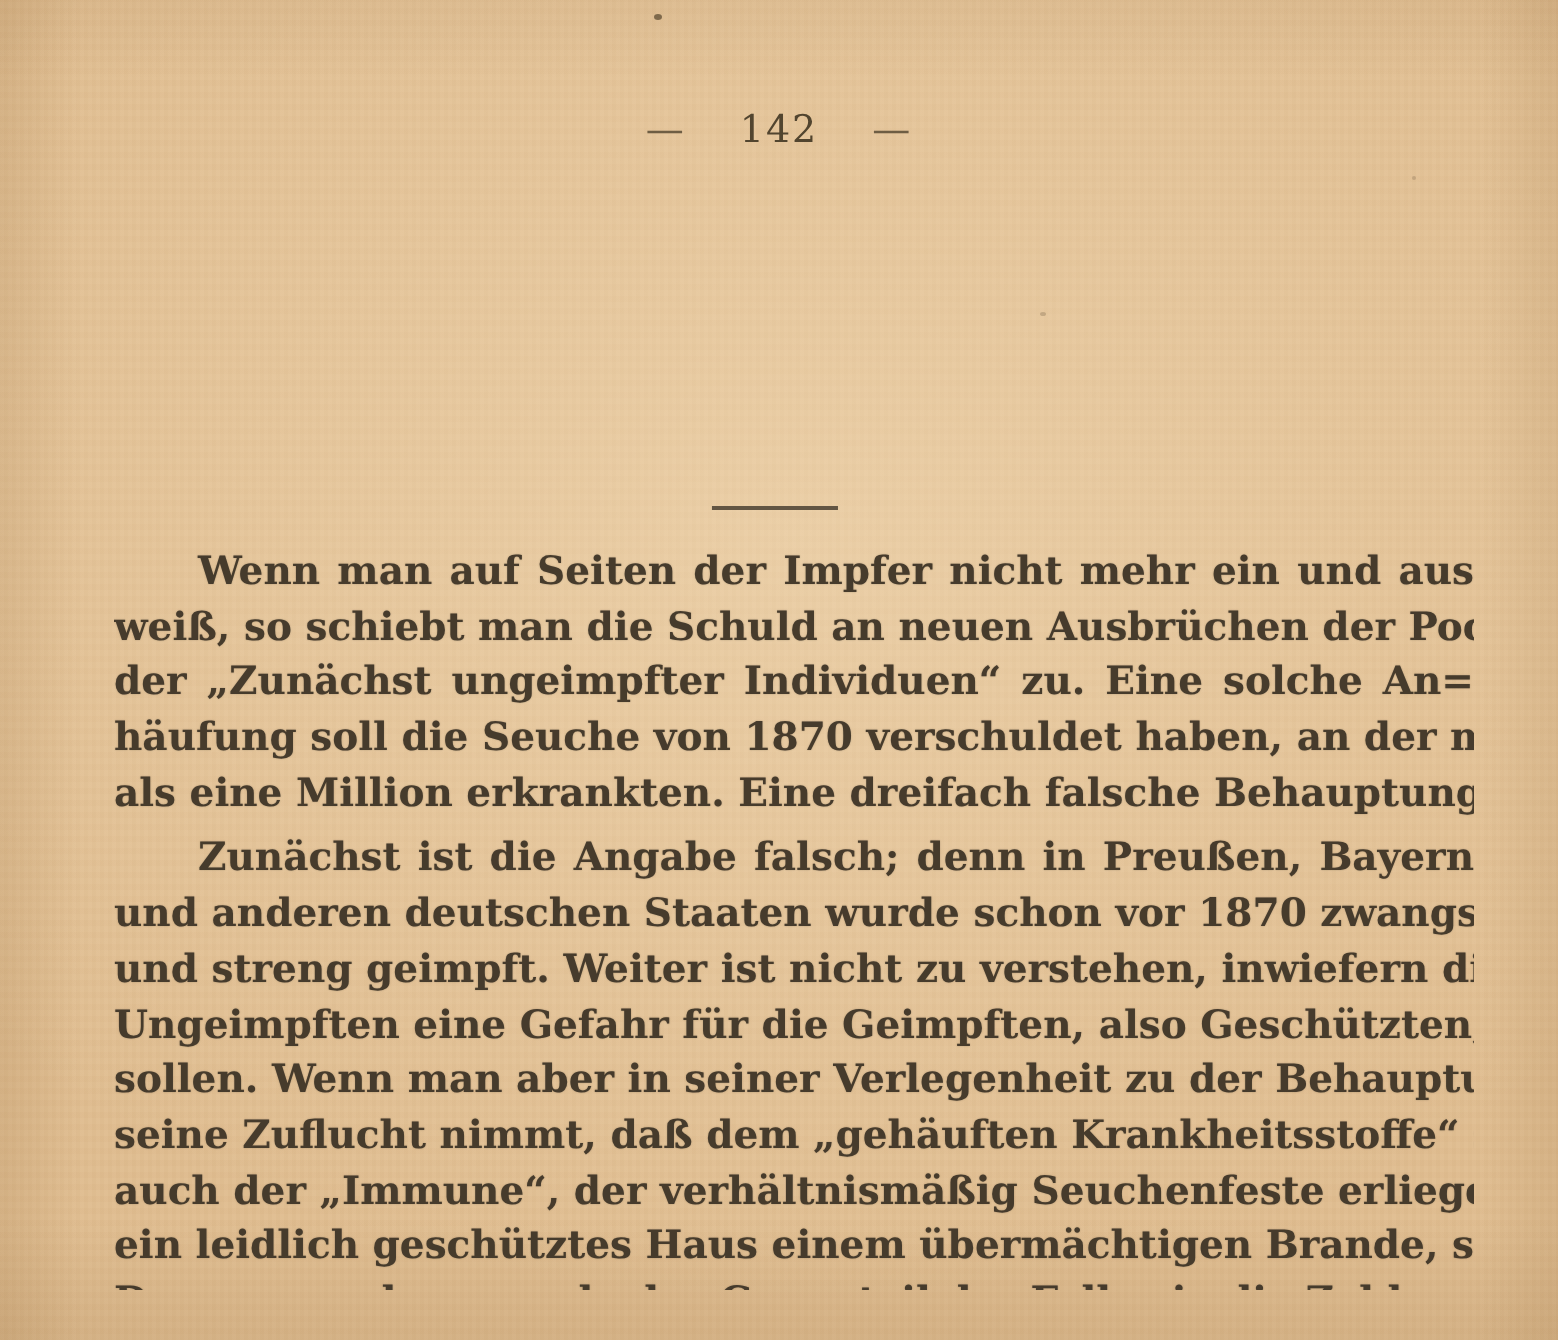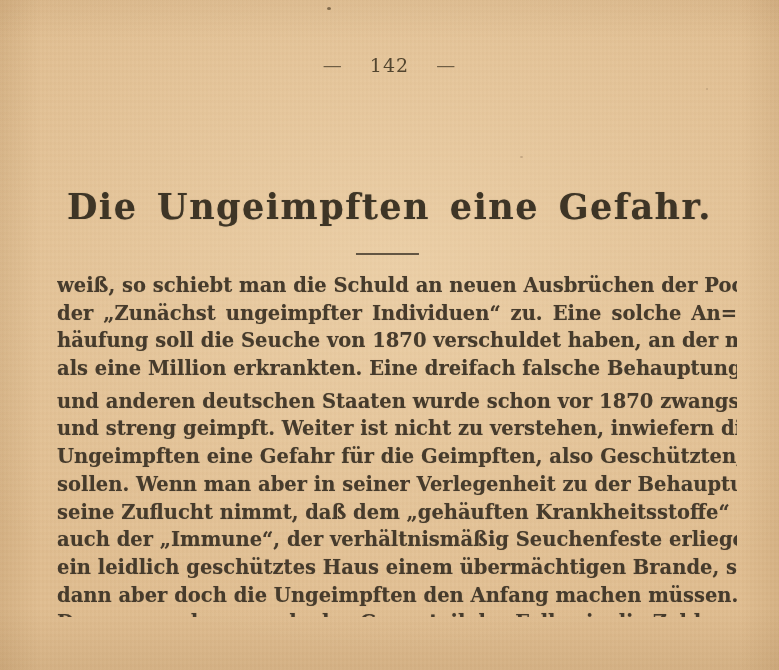--- a/index.html
+++ b/index.html
@@ -105,38 +105,38 @@
   <div class="speck s1"></div>
   <div class="speck s2"></div>
   <div class="speck s3"></div>
 
   <div class="pagenum-row">
     <span class="dash">—</span>
     <span>142</span>
     <span class="dash">—</span>
   </div>
 
-  <div class="heading">Die Ungeimpften eine Gefahr.</div>
   <div class="heading-rule"></div>
 
   <div class="textblock">
 
     <div class="para para1">
+      <div class="line indent">Wenn man auf Seiten der Impfer nicht mehr ein und aus</div>
       <div class="line">weiß, so schiebt man die Schuld an neuen Ausbrüchen der Pocken</div>
       <div class="line">der „Zunächst ungeimpfter Individuen“ zu. Eine solche An=</div>
       <div class="line">häufung soll die Seuche von 1870 verschuldet haben, an der mehr</div>
       <div class="line endline">als eine Million erkrankten.  Eine dreifach falsche Behauptung.</div>
     </div>
 
     <div class="para para2">
+      <div class="line indent">Zunächst ist die Angabe falsch; denn in Preußen, Bayern</div>
       <div class="line">und anderen deutschen Staaten wurde schon vor 1870 zwangsweise</div>
       <div class="line">und streng geimpft.  Weiter ist nicht zu verstehen, inwiefern die</div>
       <div class="line">Ungeimpften eine Gefahr für die Geimpften, also Geschützten, sein</div>
       <div class="line">sollen.  Wenn man aber in seiner Verlegenheit zu der Behauptung</div>
       <div class="line">seine Zuflucht nimmt, daß dem „gehäuften Krankheitsstoffe“ schließlich</div>
       <div class="line">auch der „Immune“, der verhältnismäßig Seuchenfeste erliege, wie</div>
       <div class="line">ein leidlich geschütztes Haus einem übermächtigen Brande, so hätten</div>
-      <div class="line">dann aber doch die Ungeimpften den Anfang machen müssen.</div>
       <div class="line partial">Davon war aber gerade das Gegenteil der Fall, wie die Zahlen zeigen</div>
     </div>
 
   </div>
 </div>
 
 </body></html>

